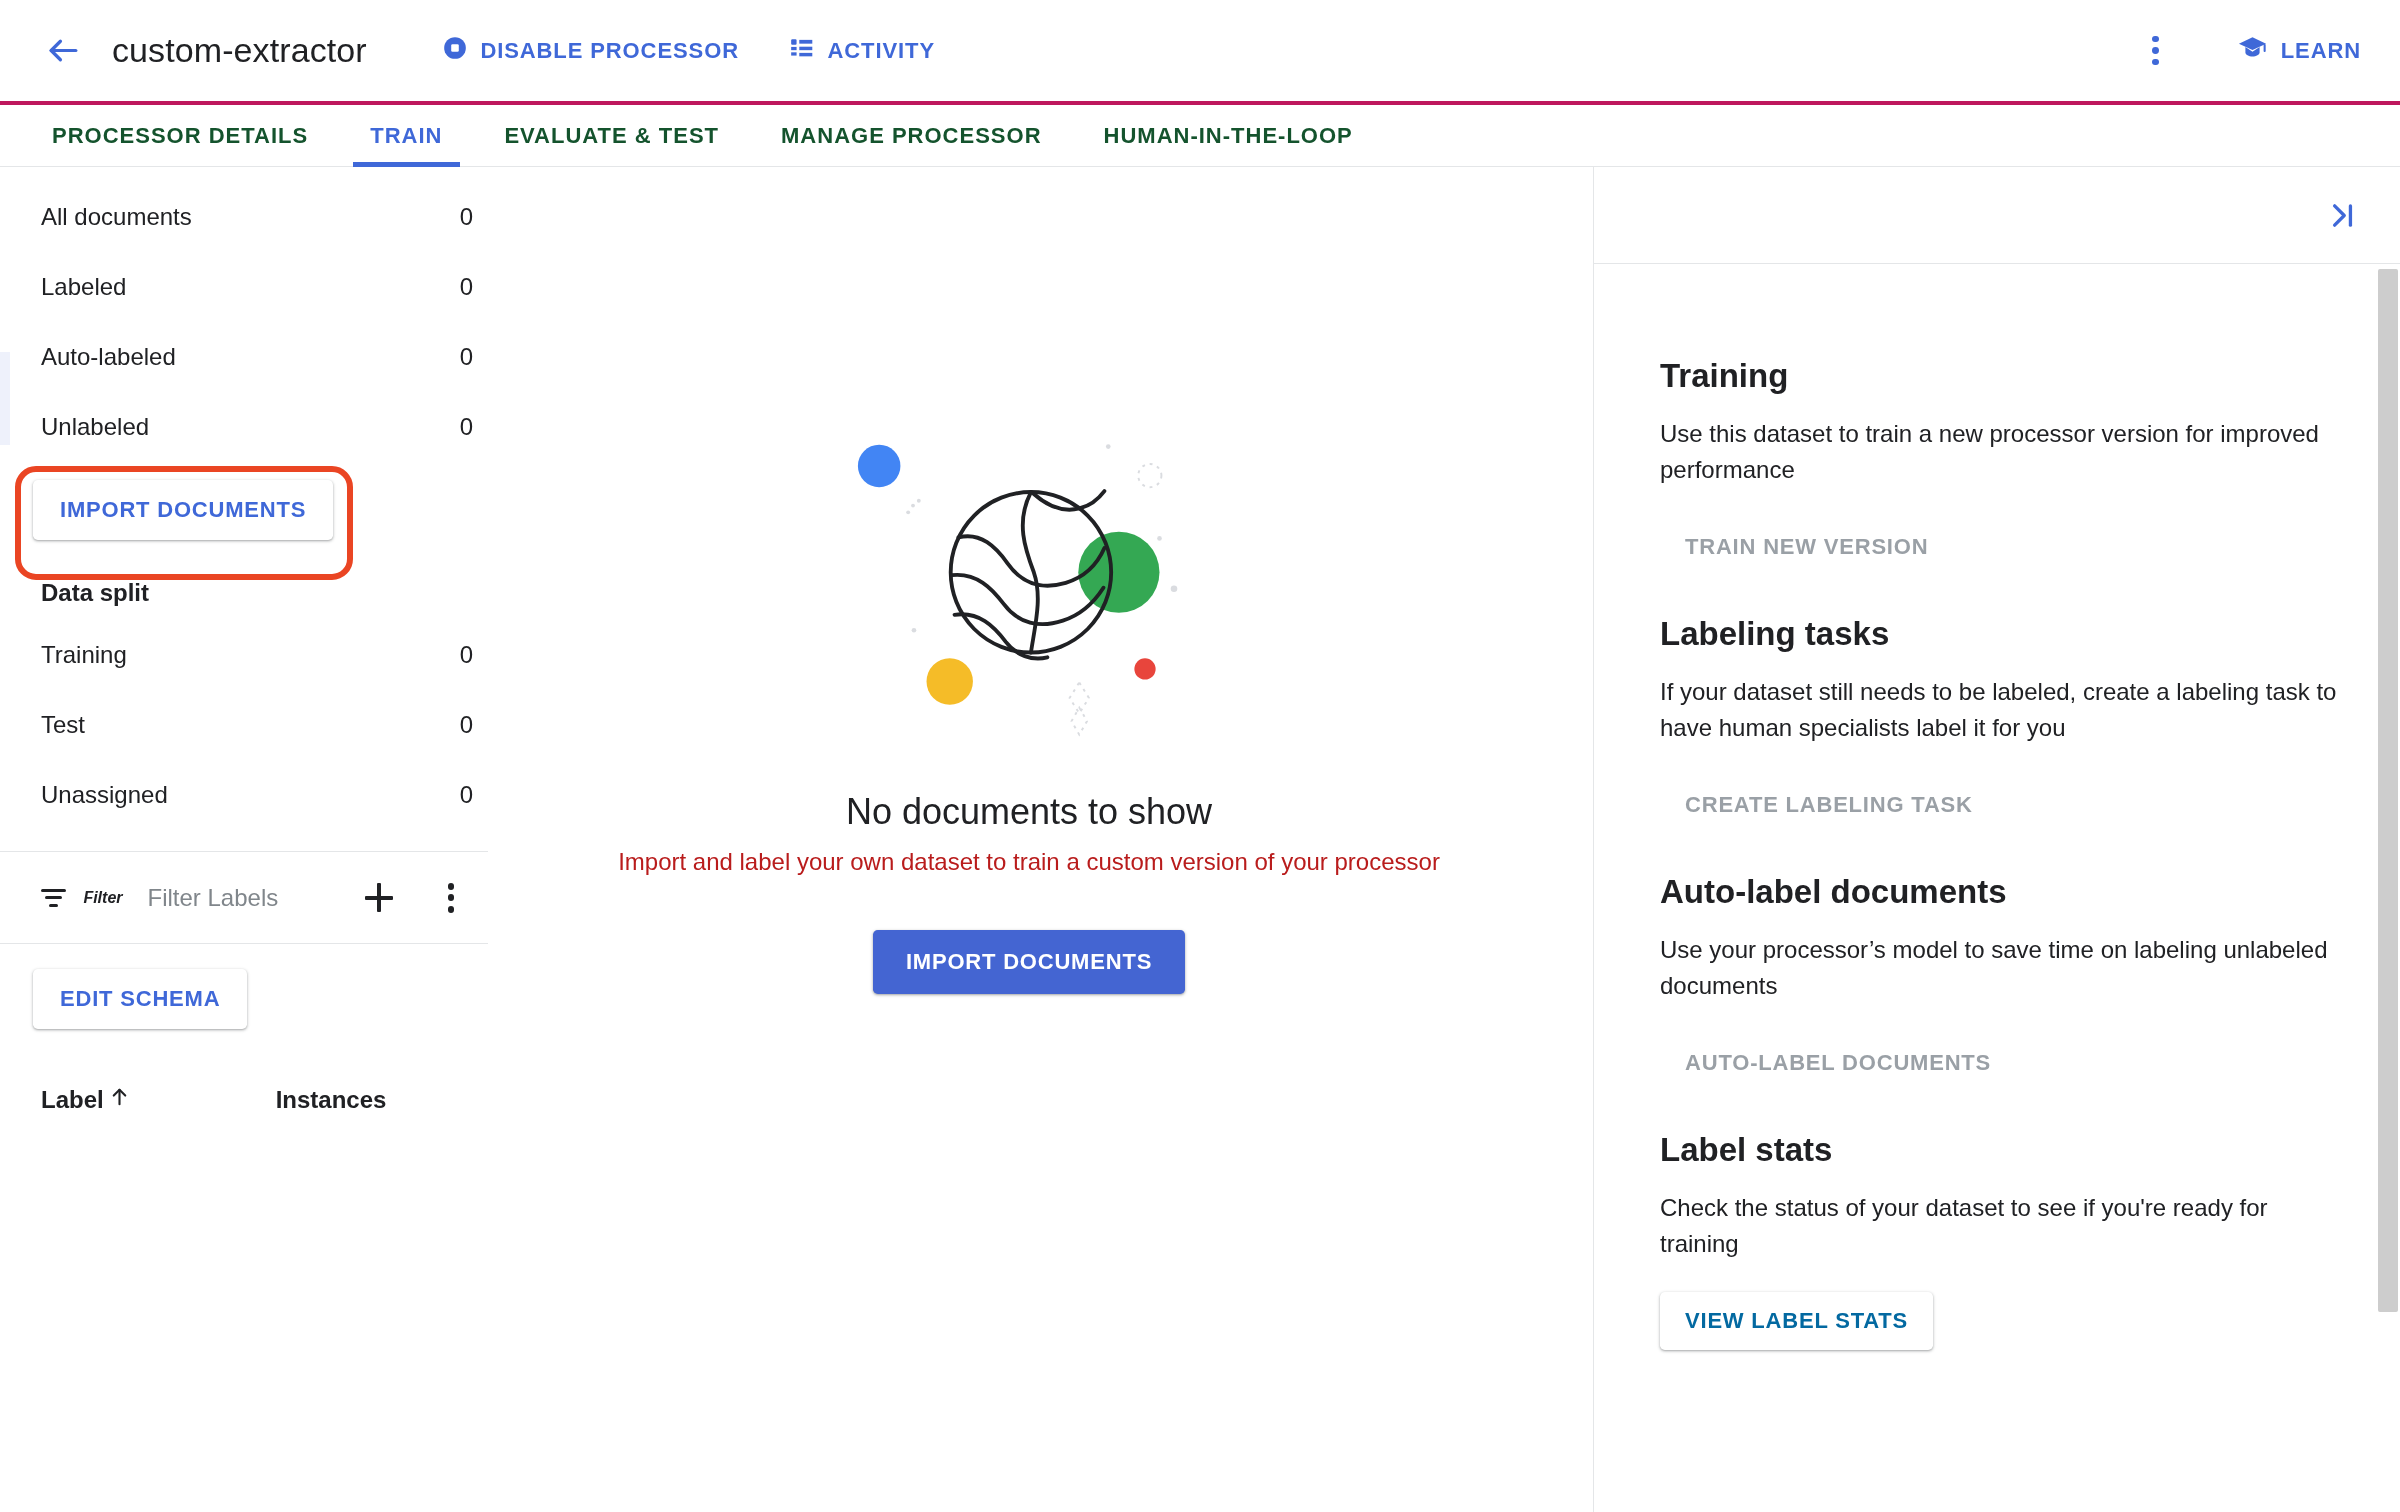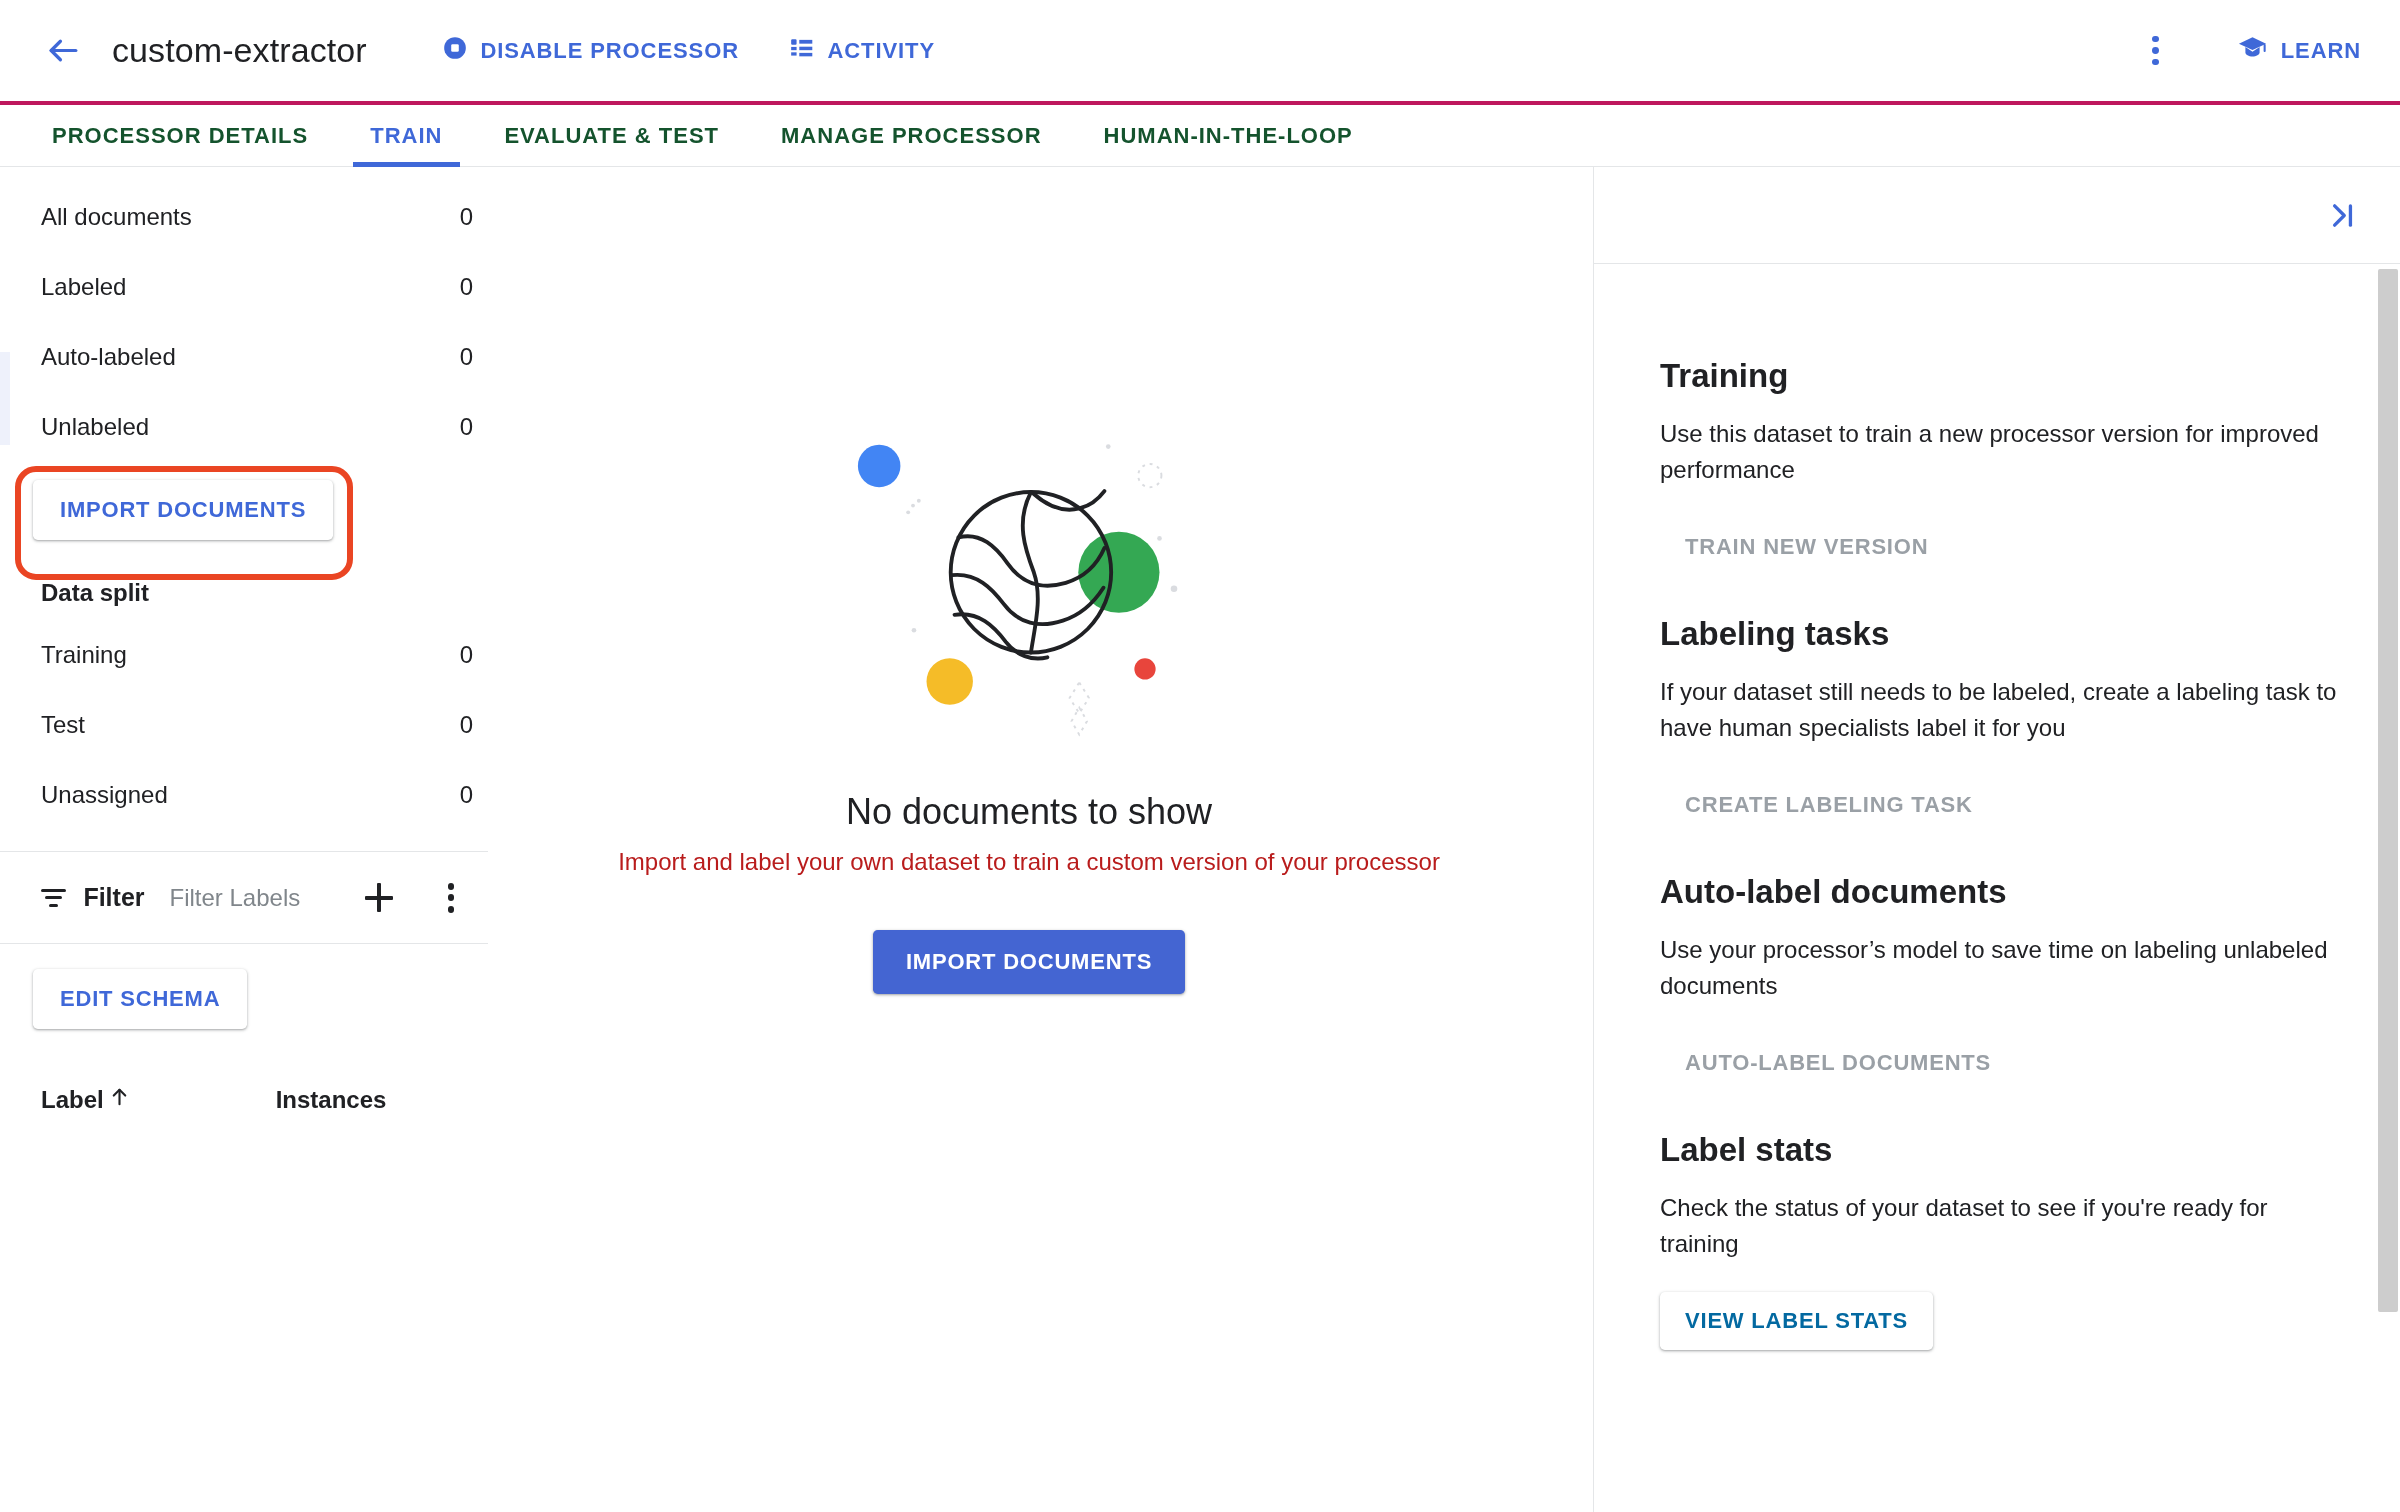--- a/index.html
+++ b/index.html
@@ -98,21 +98,21 @@
   .sidebar-divider { height: 1px; background: #e4e6e8; margin-top: 21px; }
 
   .filter-row {
     display: flex; align-items: center; height: 91px; padding: 0 33px 0 41px;
   }
   .filter-icon { margin-right: 17.4px; display: flex; flex-direction: column; gap: 4.8px; }
   .filter-icon span { display: block; height: 2.9px; background: #202124; border-radius: 1.9px; }
   .filter-icon span:nth-child(1) { width: 25px; }
   .filter-icon span:nth-child(2) { width: 17.4px; margin-left: 3.9px; }
   .filter-icon span:nth-child(3) { width: 9.7px; margin-left: 7.7px; }
-  .filter-label { font-size: 25px; font-weight: 700; color: #202124; }
+  .filter-label { font-size: 16px; font-weight: 700; color: #202124; font-style: italic; }
   .filter-input {
     margin-left: 25px; border: none; outline: none; background: transparent;
     font-size: 24px; color: #80868b; font-family: "Liberation Sans", sans-serif;
     width: 183px;
   }
   .filter-input::placeholder { color: #80868b; }
   .plus-btn {
     margin-left: auto; width: 46px; height: 46px; position: relative; cursor: pointer;
   }
   .plus-btn::before, .plus-btn::after {

